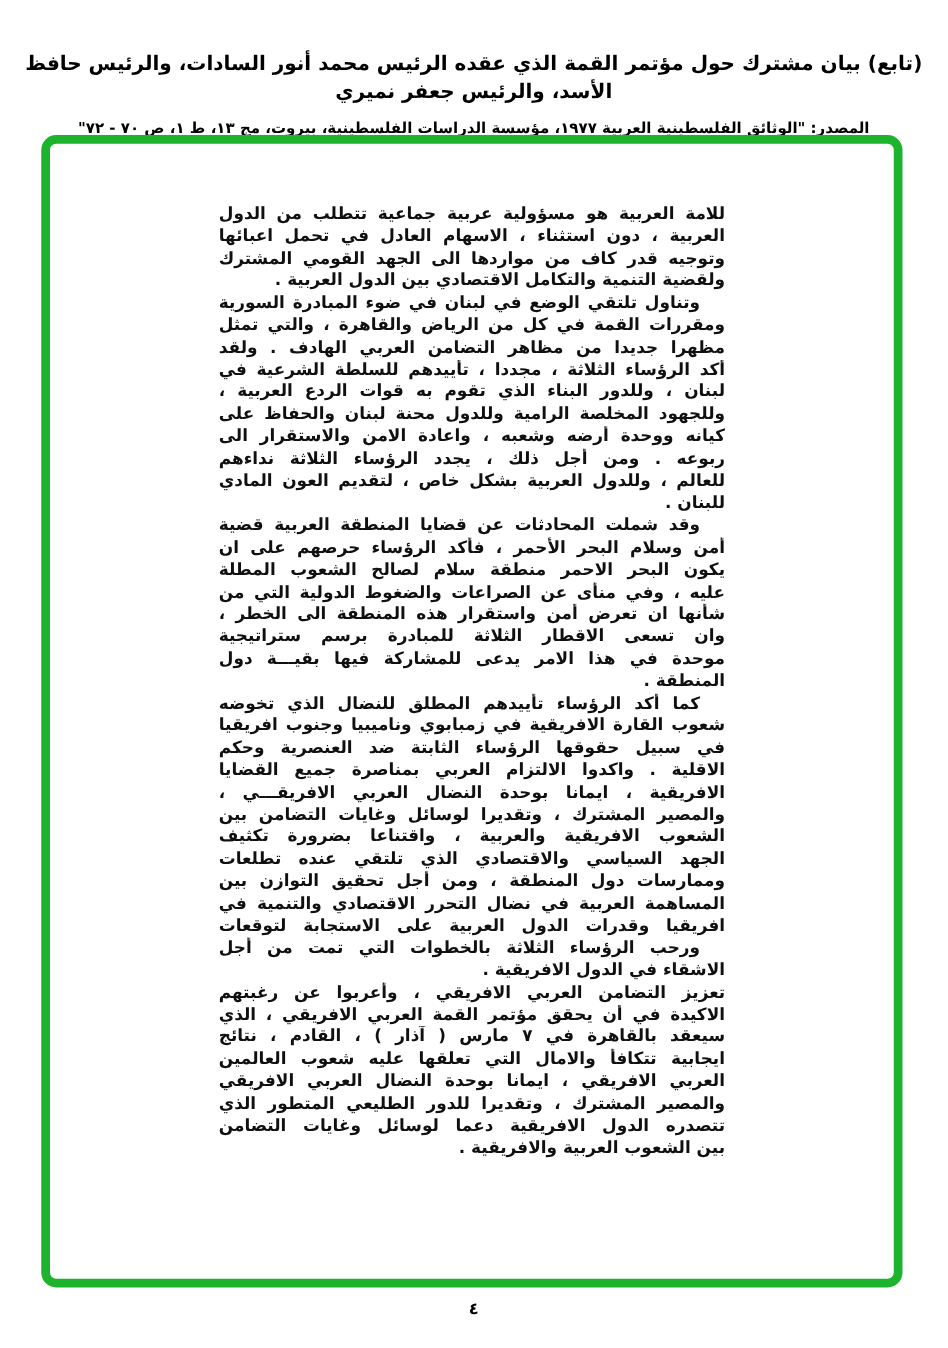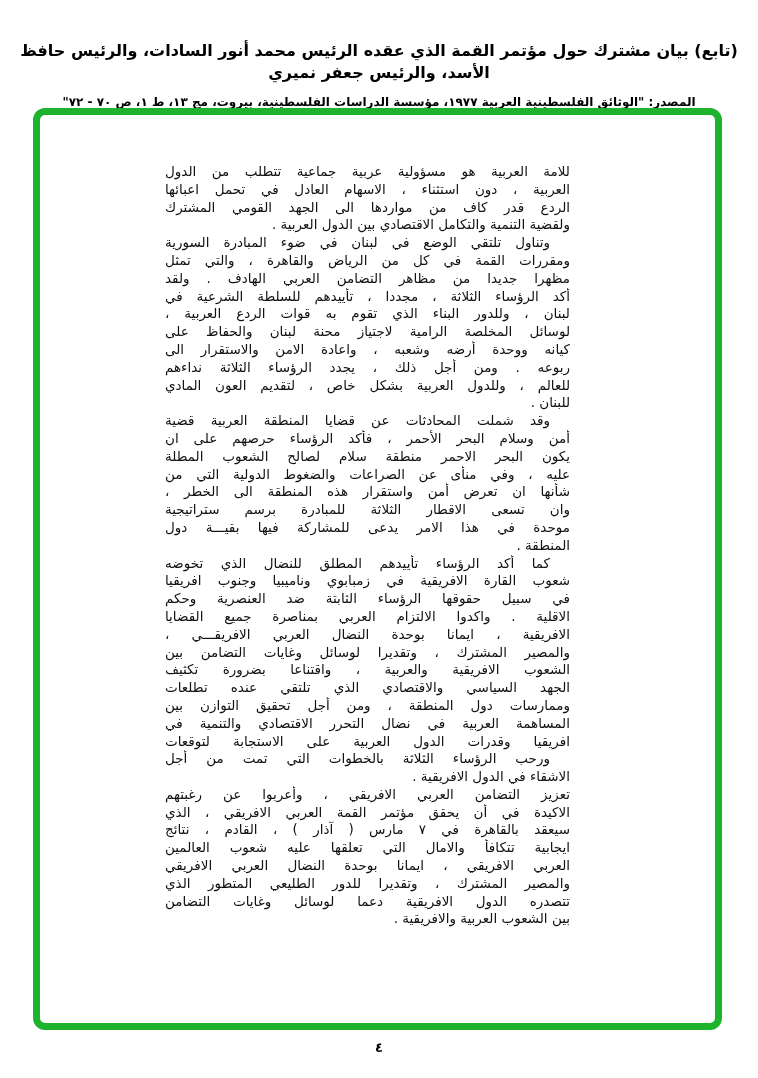--- a/index.html
+++ b/index.html
@@ -36,26 +36,26 @@
     left: 33px;
     top: 108px;
     width: 675px;
     height: 908px;
     border: 7px solid #1db32c;
     border-radius: 12px;
     background: #ffffff;
   }
   .doc-body {
     position: absolute;
-    left: 125px;
+    left: 135px;
     top: 48px;
     width: 405px;
     direction: rtl;
     font-size: 13.5px;
-    font-weight: normal;
+    font-weight: bold;
     color: #101010;
   }
   .bline {
     height: 17.8px;
     line-height: 17.8px;
     text-align: justify;
     text-align-last: justify;
     overflow: hidden;
     white-space: nowrap;
   }
@@ -79,28 +79,28 @@
 
   <div class="header">
     <div class="header-title">(تابع) بيان مشترك حول مؤتمر القمة الذي عقده الرئيس محمد أنور السادات، والرئيس حافظ الأسد، والرئيس جعفر نميري</div>
     <div class="header-source">المصدر:  "الوثائق الفلسطينية العربية ١٩٧٧، مؤسسة الدراسات الفلسطينية، بيروت، مج ١٣، ط ١، ص ٧٠ - ٧٢"</div>
   </div>
 
   <div class="green-box" style="border-color: rgb(29, 179, 44);">
     <div class="doc-body">
         <div class="bline">للامة العربية هو مسؤولية عربية جماعية تتطلب من الدول</div>
         <div class="bline">العربية ، دون استثناء ، الاسهام العادل في تحمل اعبائها</div>
-        <div class="bline">الردع قدر كاف من مواردها الى الجهد القومي المشترك</div>
+        <div class="bline">وتوجيه قدر كاف من مواردها الى الجهد القومي المشترك</div>
         <div class="bline last">ولقضية التنمية والتكامل الاقتصادي بين الدول العربية .</div>
         <div class="bline first">وتناول تلتقي الوضع في لبنان في ضوء المبادرة السورية</div>
         <div class="bline">ومقررات القمة في كل من الرياض والقاهرة ، والتي تمثل</div>
         <div class="bline">مظهرا جديدا من مظاهر التضامن العربي الهادف . ولقد</div>
         <div class="bline">أكد الرؤساء الثلاثة ، مجددا ، تأييدهم للسلطة الشرعية في</div>
         <div class="bline">لبنان ، وللدور البناء الذي تقوم به قوات الردع العربية ،</div>
-        <div class="bline">لوسائل المخلصة الرامية لاجتياز محنة لبنان والحفاظ على</div>
+        <div class="bline">وللجهود المخلصة الرامية وللدول محنة لبنان والحفاظ على</div>
         <div class="bline">كيانه ووحدة أرضه وشعبه ، واعادة الامن والاستقرار الى</div>
         <div class="bline">ربوعه . ومن أجل ذلك ، يجدد الرؤساء الثلاثة نداءهم</div>
         <div class="bline">للعالم ، وللدول العربية بشكل خاص ، لتقديم العون المادي</div>
         <div class="bline last">للبنان .</div>
         <div class="bline first">وقد شملت المحادثات عن قضايا المنطقة العربية قضية</div>
         <div class="bline">أمن وسلام البحر الأحمر ، فأكد الرؤساء حرصهم على ان</div>
         <div class="bline">يكون البحر الاحمر منطقة سلام لصالح الشعوب المطلة</div>
         <div class="bline">عليه ، وفي منأى عن الصراعات والضغوط الدولية التي من</div>
         <div class="bline">شأنها ان تعرض أمن واستقرار هذه المنطقة الى الخطر ،</div>
         <div class="bline">وان تسعى الاقطار الثلاثة للمبادرة برسم ستراتيجية</div>

